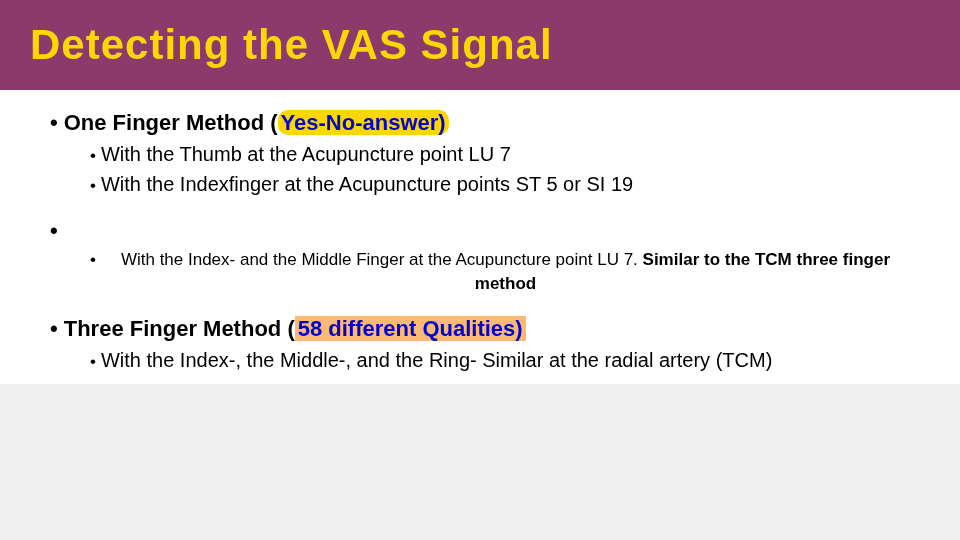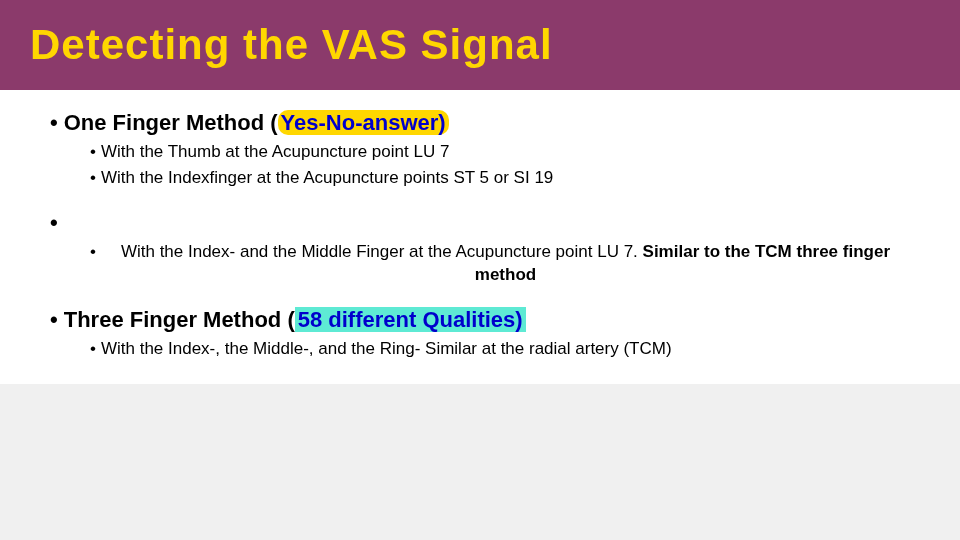--- a/index.html
+++ b/index.html
@@ -70,21 +70,21 @@
 
     .highlight-yellow {
       background-color: #FFD700;
       color: #0000CC;
       font-weight: bold;
       padding: 0 3px;
       border-radius: 10px;
     }
 
     .highlight-blue {
-      background-color: #5eead4;
+      background-color: #fdba74;
       color: #0000CC;
       font-weight: bold;
       padding: 0 3px;
     }
 
     .sub-bullets {
       margin-left: 40px;
       display: flex;
       flex-direction: column;
       gap: 2px;
@@ -99,21 +99,21 @@
       line-height: 1.4;
     }
 
     .bullet-sub .sub-dot {
       font-size: 17px;
       color: #000000;
       flex-shrink: 0;
     }
 
     .bullet-sub .sub-text {
-      font-size: 17px;
+      font-size: 20px;
     }
 
     .two-finger-sub {
       margin-left: 40px;
     }
 
     .two-finger-text {
       font-size: 17px;
       color: #000000;
       display: flex;

